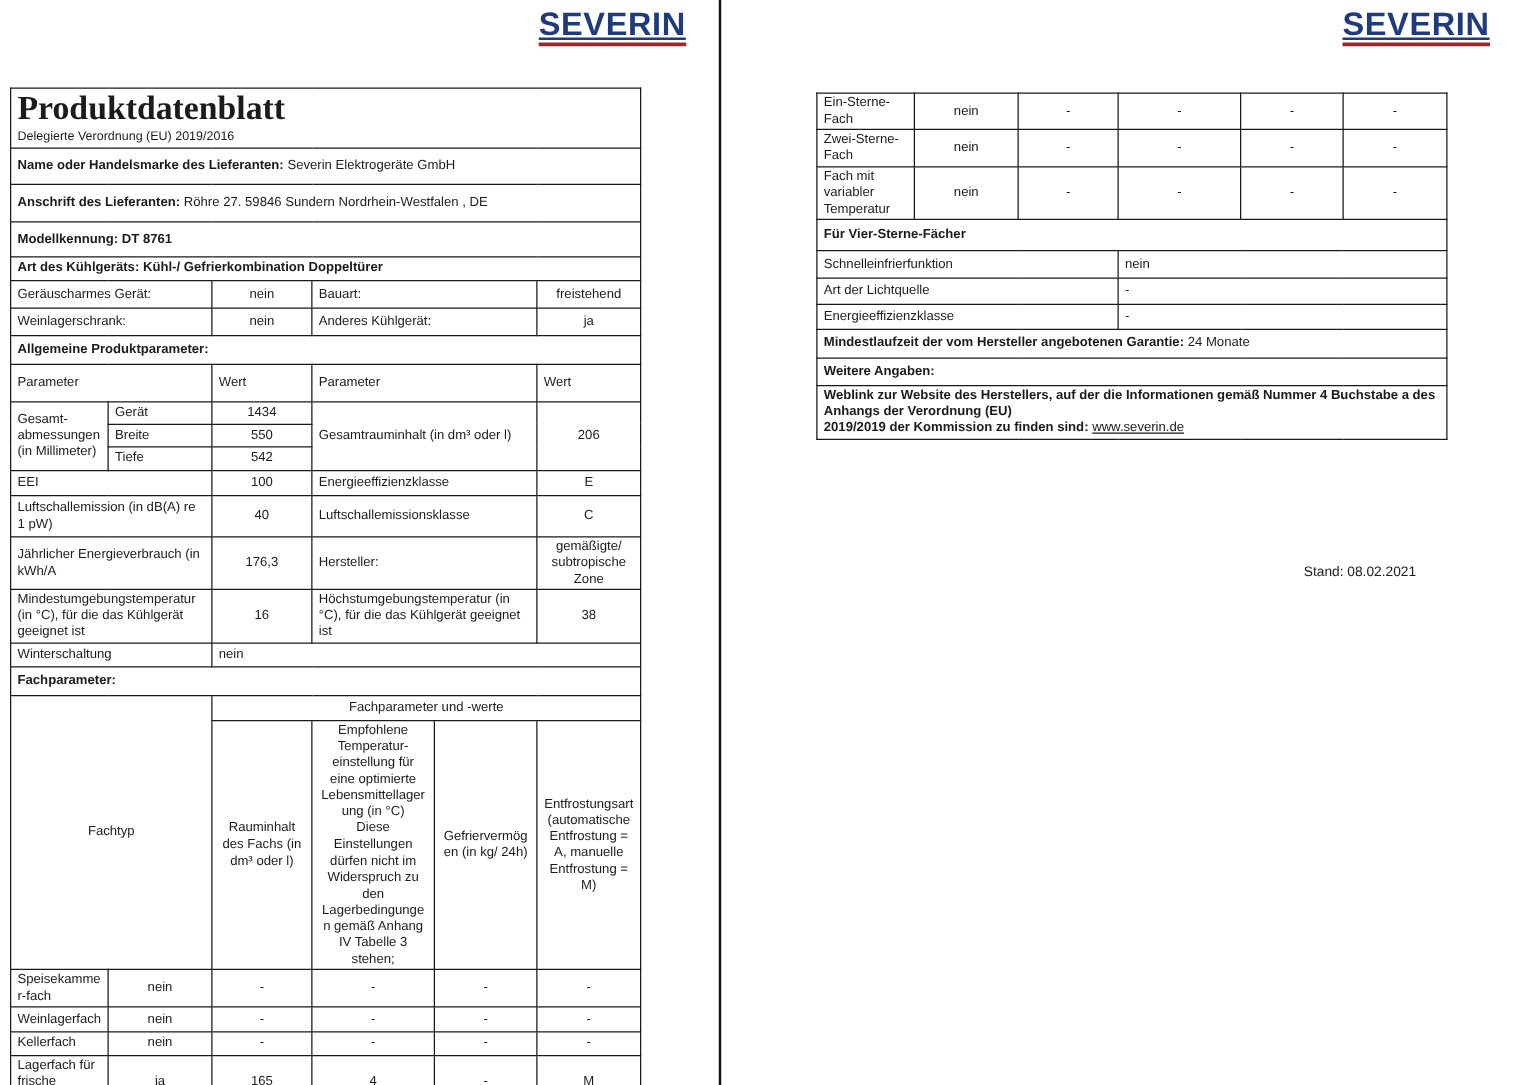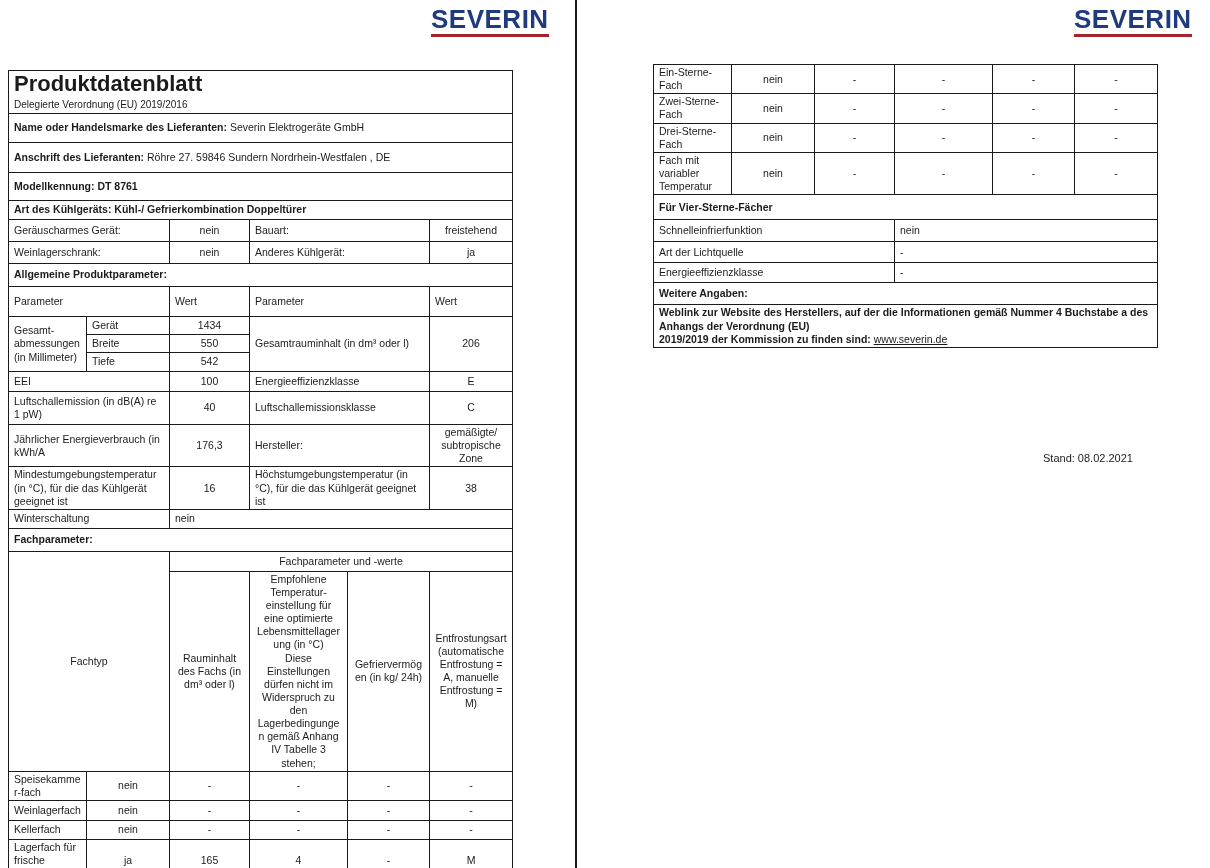--- a/index.html
+++ b/index.html
@@ -2,39 +2,39 @@
 <html><head>
 <meta charset="utf-8">
 <style>
   html,body{margin:0;padding:0;}
   body{
     width:1210px;height:868px;background:#ffffff;position:relative;
     font-family:"Liberation Sans",sans-serif;color:#1b1b1b;overflow:hidden;
   }
   .canvas{position:absolute;left:0;top:0;width:1210px;height:868px;background:#fff;}
   .divider{position:absolute;left:575px;top:0;width:2px;height:868px;background:#161616;}
-  .logo{position:absolute;top:6px;}
+  .logo{position:absolute;top:6px;text-decoration:underline;}
   .logo-left{left:431px;}
   .logo-right{left:1074px;}
   .logo-text{display:block;font-size:26px;font-weight:800;letter-spacing:.5px;line-height:1;}
   .logo-underline{height:3px;margin-top:2px;width:100%;}
   .page{position:absolute;}
   .page-left{left:8px;top:70px;}
-  .page-right{left:653px;top:64px;border-radius:26px;}
+  .page-right{left:653px;top:74px;border-radius:26px;}
   table.tbl{border-collapse:collapse;table-layout:fixed;width:504px;}
   table.tbl td{
     border:1px solid #1a1a1a;padding:1px 5px;font-size:10.5px;line-height:1.25;
     vertical-align:middle;overflow:hidden;word-wrap:break-word;
   }
   .c{text-align:center;}
   .b{font-weight:bold;}
   .nb{font-weight:normal;text-decoration:underline;}
   .hd{font-size:9.5px;padding:2px 3px;text-align:center;}
   .title-cell{padding:3px 4px 2px 4px;}
-  .doc-title{font-size:22px;font-weight:bold;line-height:1.05;}
+  .doc-title{font-size:27px;font-weight:bold;line-height:1.05;font-family:Liberation Serif, serif;}
   .doc-subtitle{font-size:10px;margin-top:4px;}
   .stand{position:absolute;left:1043px;top:452px;font-size:11px;}
   .link{font-weight:normal;}
 </style>
 </head>
 <body>
 
 <div class="canvas">
 
   <div class="divider"></div>
@@ -239,28 +239,20 @@
         <td class="c">-</td>
       </tr>
       <tr style="height:19px">
         <td>Zwei-Sterne-Fach</td>
         <td class="c">nein</td>
         <td class="c">-</td>
         <td class="c">-</td>
         <td class="c">-</td>
         <td class="c">-</td>
       </tr>
-      <tr style="height:19px">
-        <td>Drei-Sterne-Fach</td>
-        <td class="c">nein</td>
-        <td class="c">-</td>
-        <td class="c">-</td>
-        <td class="c">-</td>
-        <td class="c">-</td>
-      </tr>
       <tr style="height:36px">
         <td>Fach mit variabler Temperatur</td>
         <td class="c">nein</td>
         <td class="c">-</td>
         <td class="c">-</td>
         <td class="c">-</td>
         <td class="c">-</td>
       </tr>
 
       <tr style="height:25px">
@@ -270,20 +262,26 @@
         <td colspan="3">Schnelleinfrierfunktion</td>
         <td colspan="3">nein</td>
       </tr>
       <tr style="height:21px">
         <td colspan="3">Art der Lichtquelle</td>
         <td colspan="3">-</td>
       </tr>
       <tr style="height:20px">
         <td colspan="3">Energieeffizienzklasse</td>
         <td colspan="3">-</td>
+      </tr>
+      <tr style="height:23px">
+        <td colspan="6">
+          <span class="b">Mindestlaufzeit der vom Hersteller angebotenen Garantie:</span>
+          <span>24 Monate</span>
+        </td>
       </tr>
       <tr style="height:22px">
         <td colspan="6" class="b">Weitere Angaben:</td>
       </tr>
       <tr style="height:43px">
         <td colspan="6" class="b">
           <span>Weblink zur Website des Herstellers, auf der die Informationen gemäß Nummer 4 Buchstabe a des Anhangs der Verordnung (EU)</span><br>
           <span>2019/2019 der Kommission zu finden sind:</span>
           <span class="nb link">www.severin.de</span>
         </td>

